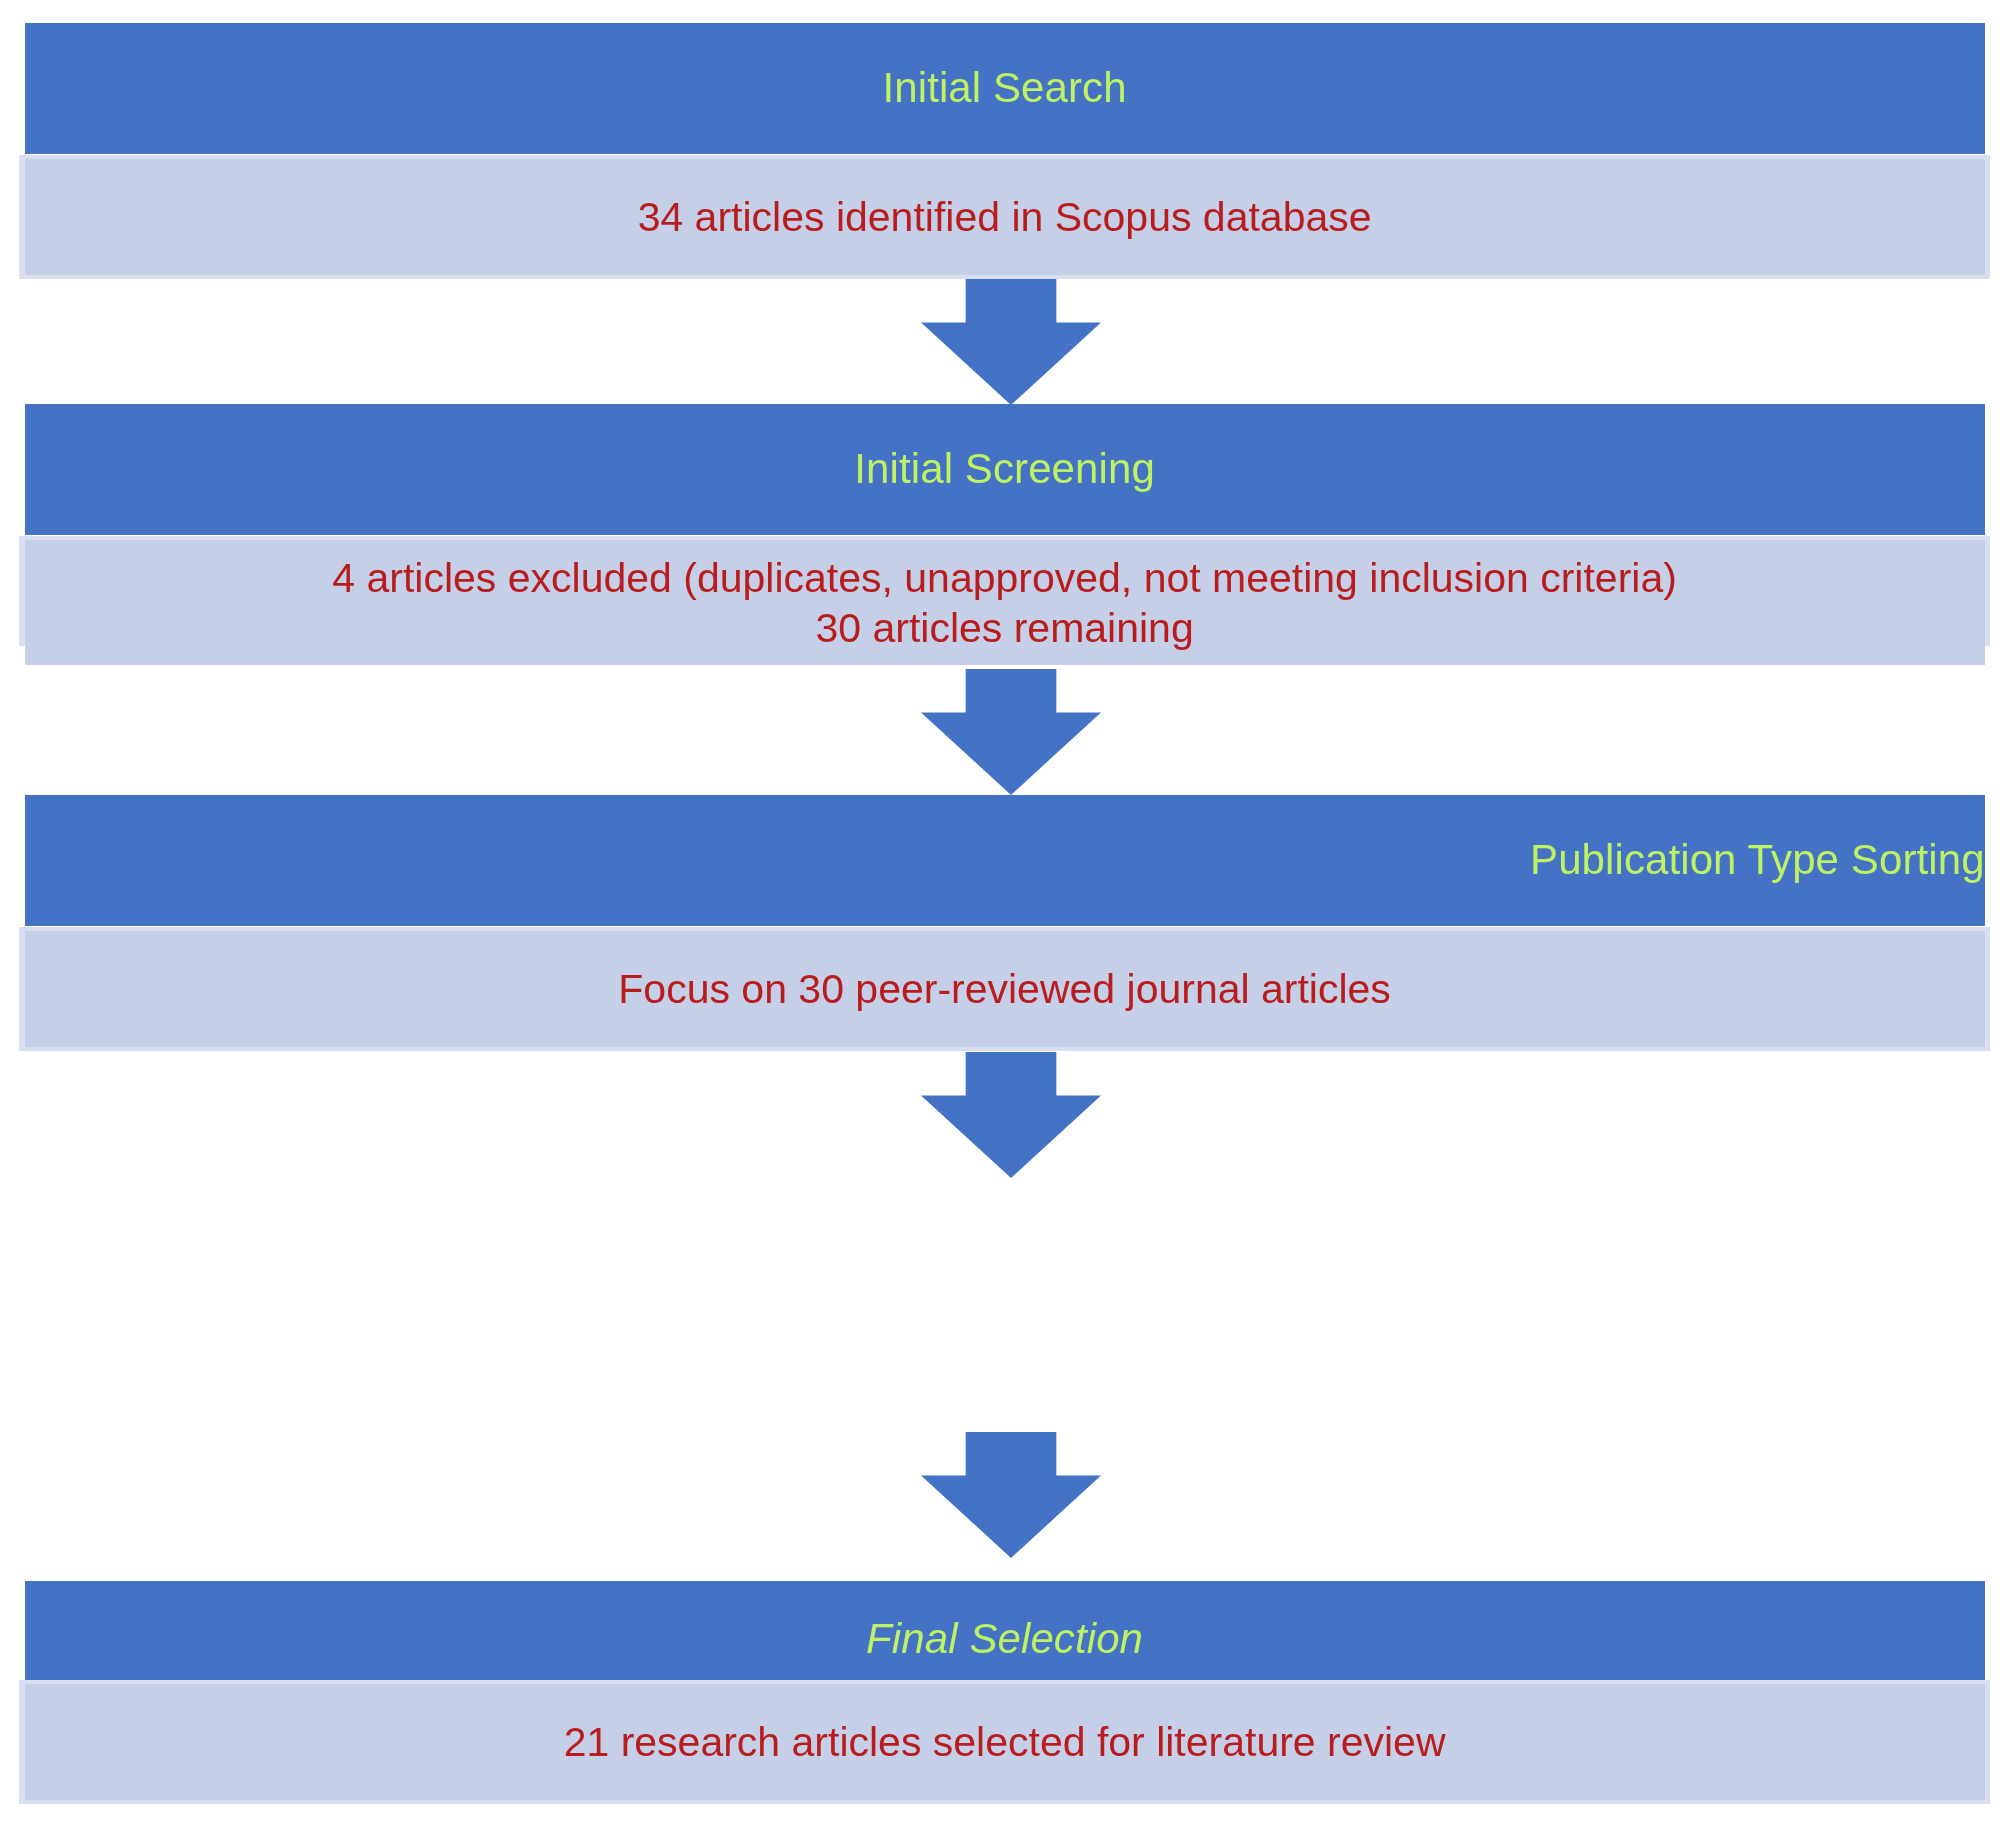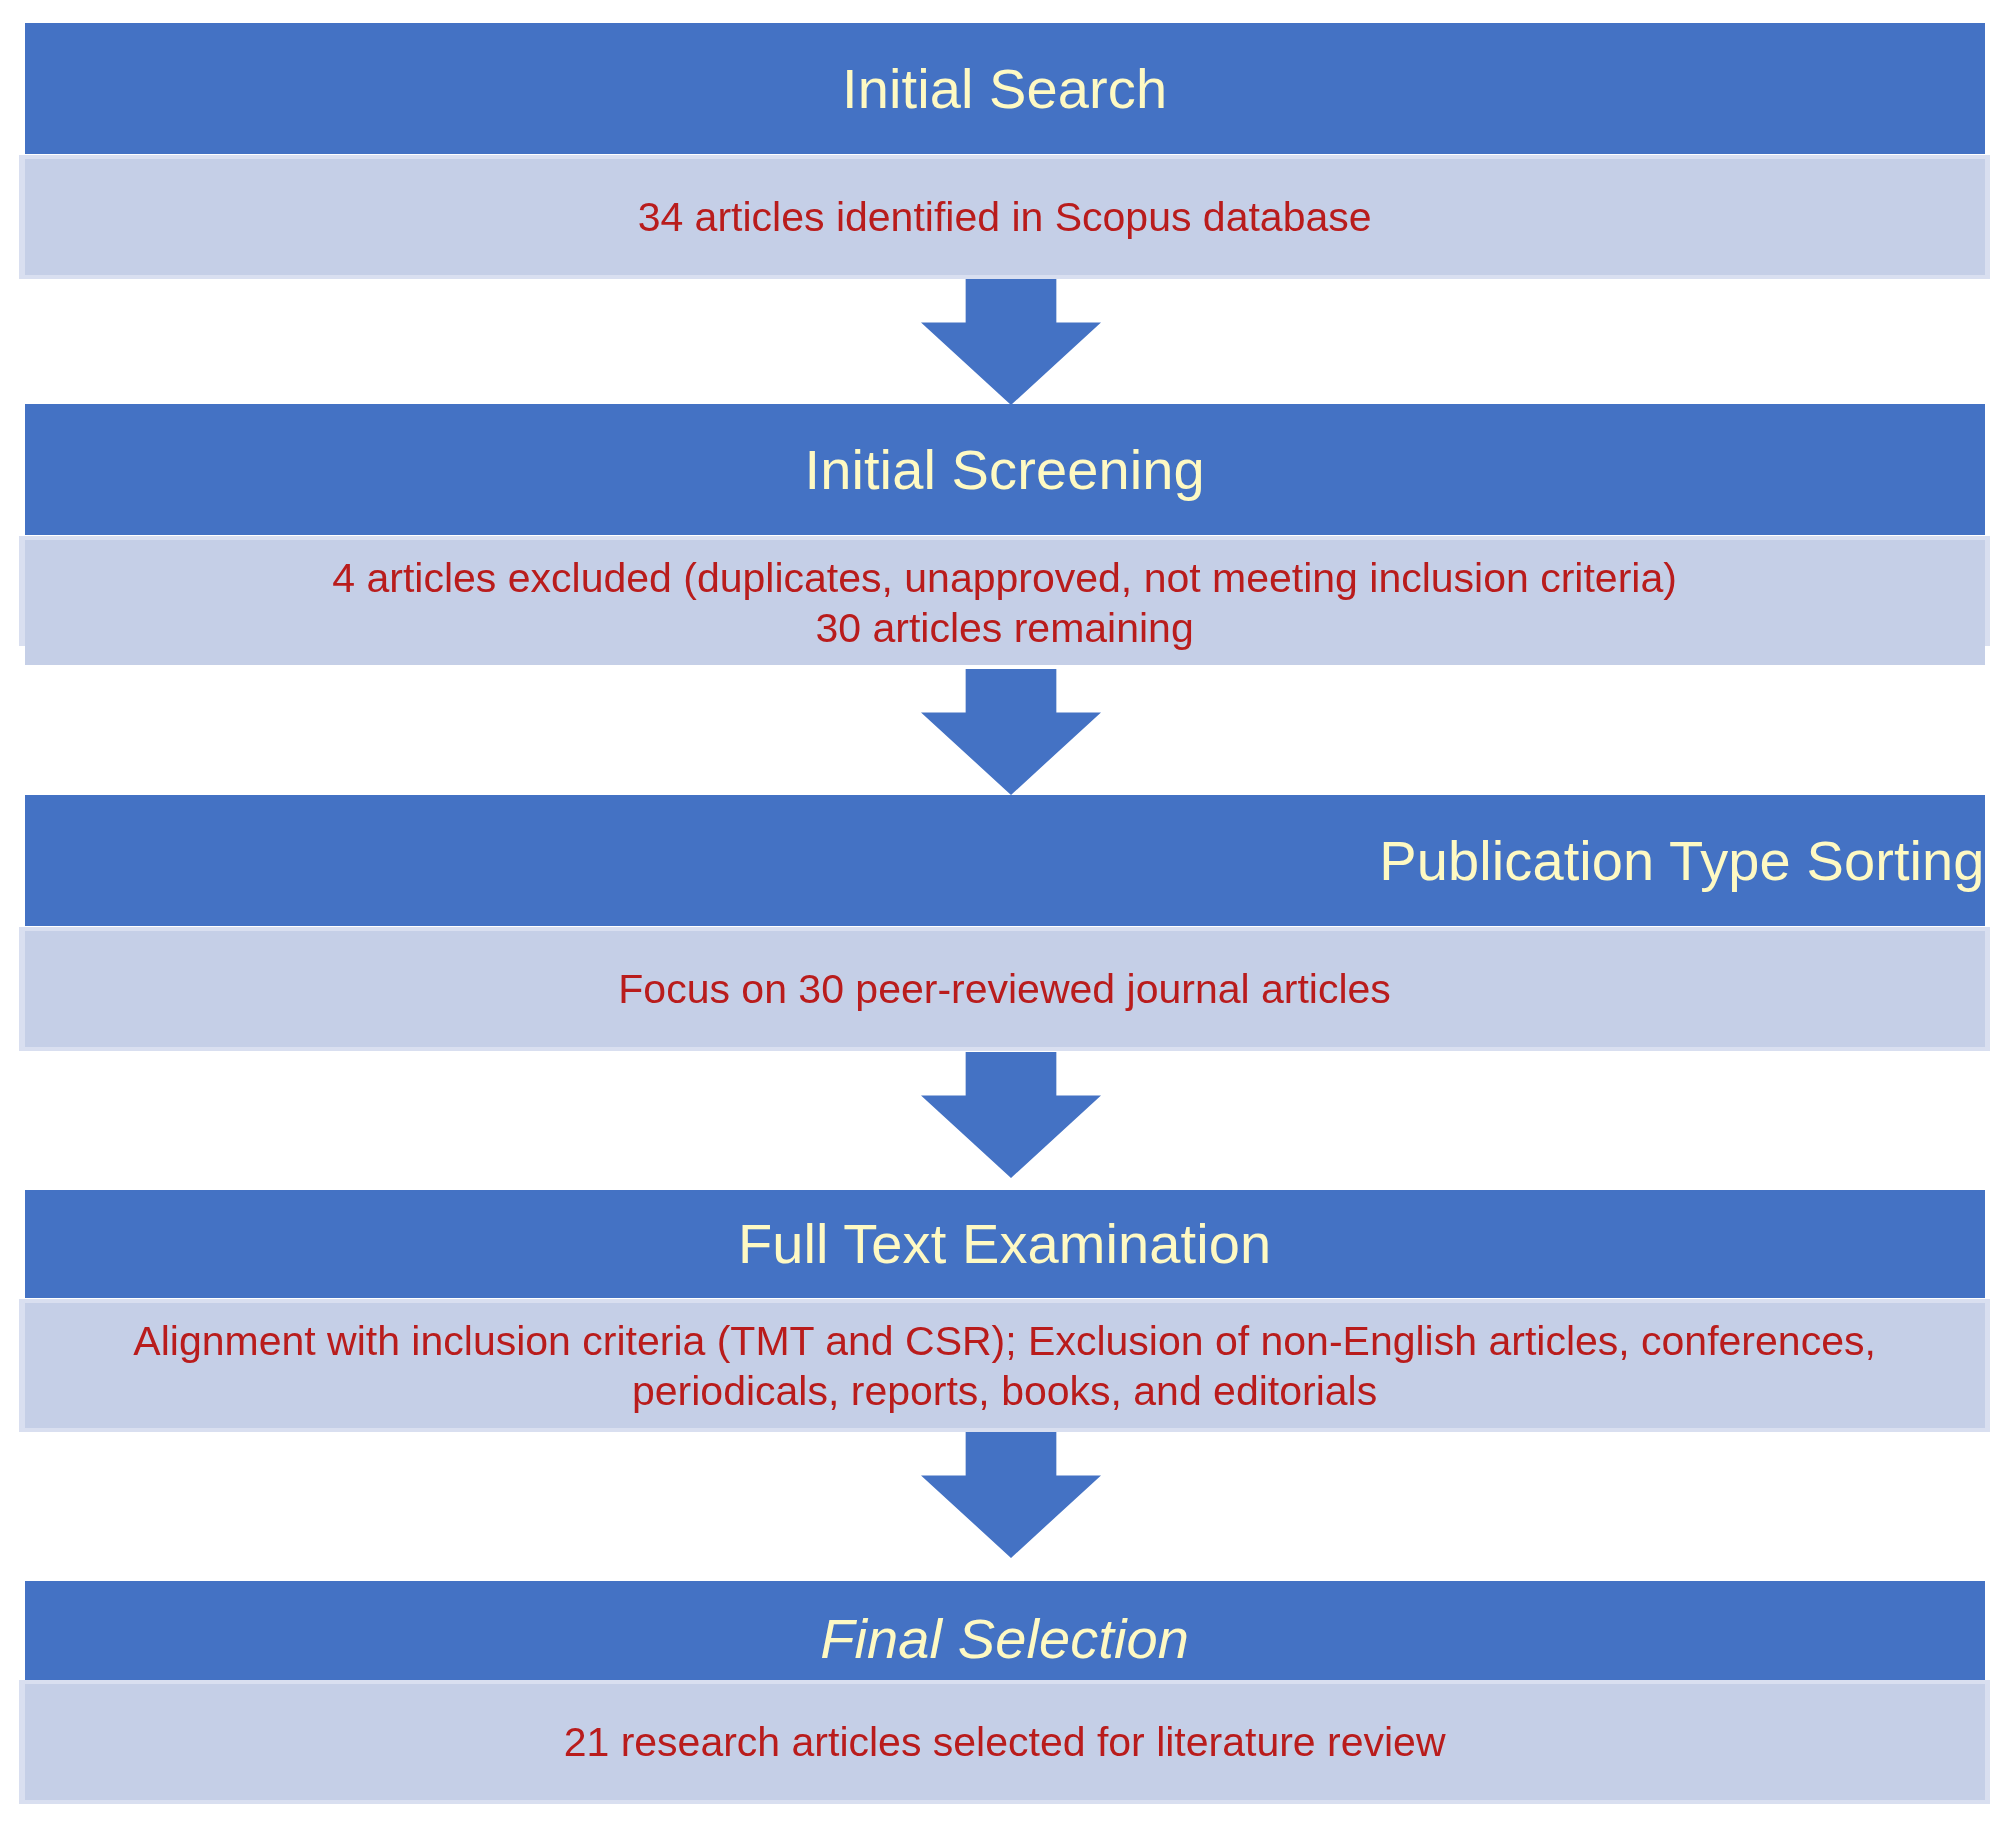--- a/index.html
+++ b/index.html
@@ -34,22 +34,22 @@
     position: absolute;
     left: 5.6px;
     width: 1960px;
     background: #4472C4;
     display: flex;
     align-items: center;
     justify-content: center;
     box-sizing: border-box;
   }
   .stage-header-label {
-    color: #fef9c3;
-    font-size: 56px;
+    color: #bef264;
+    font-size: 42px;
     font-weight: 400;
     line-height: 1.1;
     letter-spacing: 0.1px;
     text-align: center;
     white-space: nowrap;
   }
 
   
   .stage-body-outer {
     position: absolute;
@@ -140,31 +140,20 @@
       </div>
     </div>
   </div>
 
   <div class="arrow" style="top:1052px; height:126px;">
     <svg viewBox="0 0 258 180" preserveAspectRatio="none">
       <polygon points="64,0 194,0 194,62 258,62 129,180 0,62 64,62" fill="#4472C4"></polygon>
     </svg>
   </div>
 
-  <div class="stage" style="top:1190px; height:266px;">
-    <div class="stage-header" style="top:0px; height:108px;">
-      <span class="stage-header-label">Full Text Examination</span>
-    </div>
-    <div class="stage-body-outer" style="top:109px; height:133px;">
-      <div class="stage-body-inner" style="top:4.2px; height:125px;">
-        <span class="stage-body-label">Alignment with inclusion criteria (TMT and CSR);  Exclusion of non-English articles, conferences,
-periodicals, reports, books, and editorials</span>
-      </div>
-    </div>
-  </div>
 
   <div class="arrow" style="top:1432px; height:126px;">
     <svg viewBox="0 0 258 180" preserveAspectRatio="none">
       <polygon points="64,0 194,0 194,62 258,62 129,180 0,62 64,62" fill="#4472C4"></polygon>
     </svg>
   </div>
 
   <div class="stage" style="top:1571px; height:256px;">
     <div class="stage-header" style="top:10px; height:116px;font-style:italic;">
       <span class="stage-header-label">Final Selection</span>

